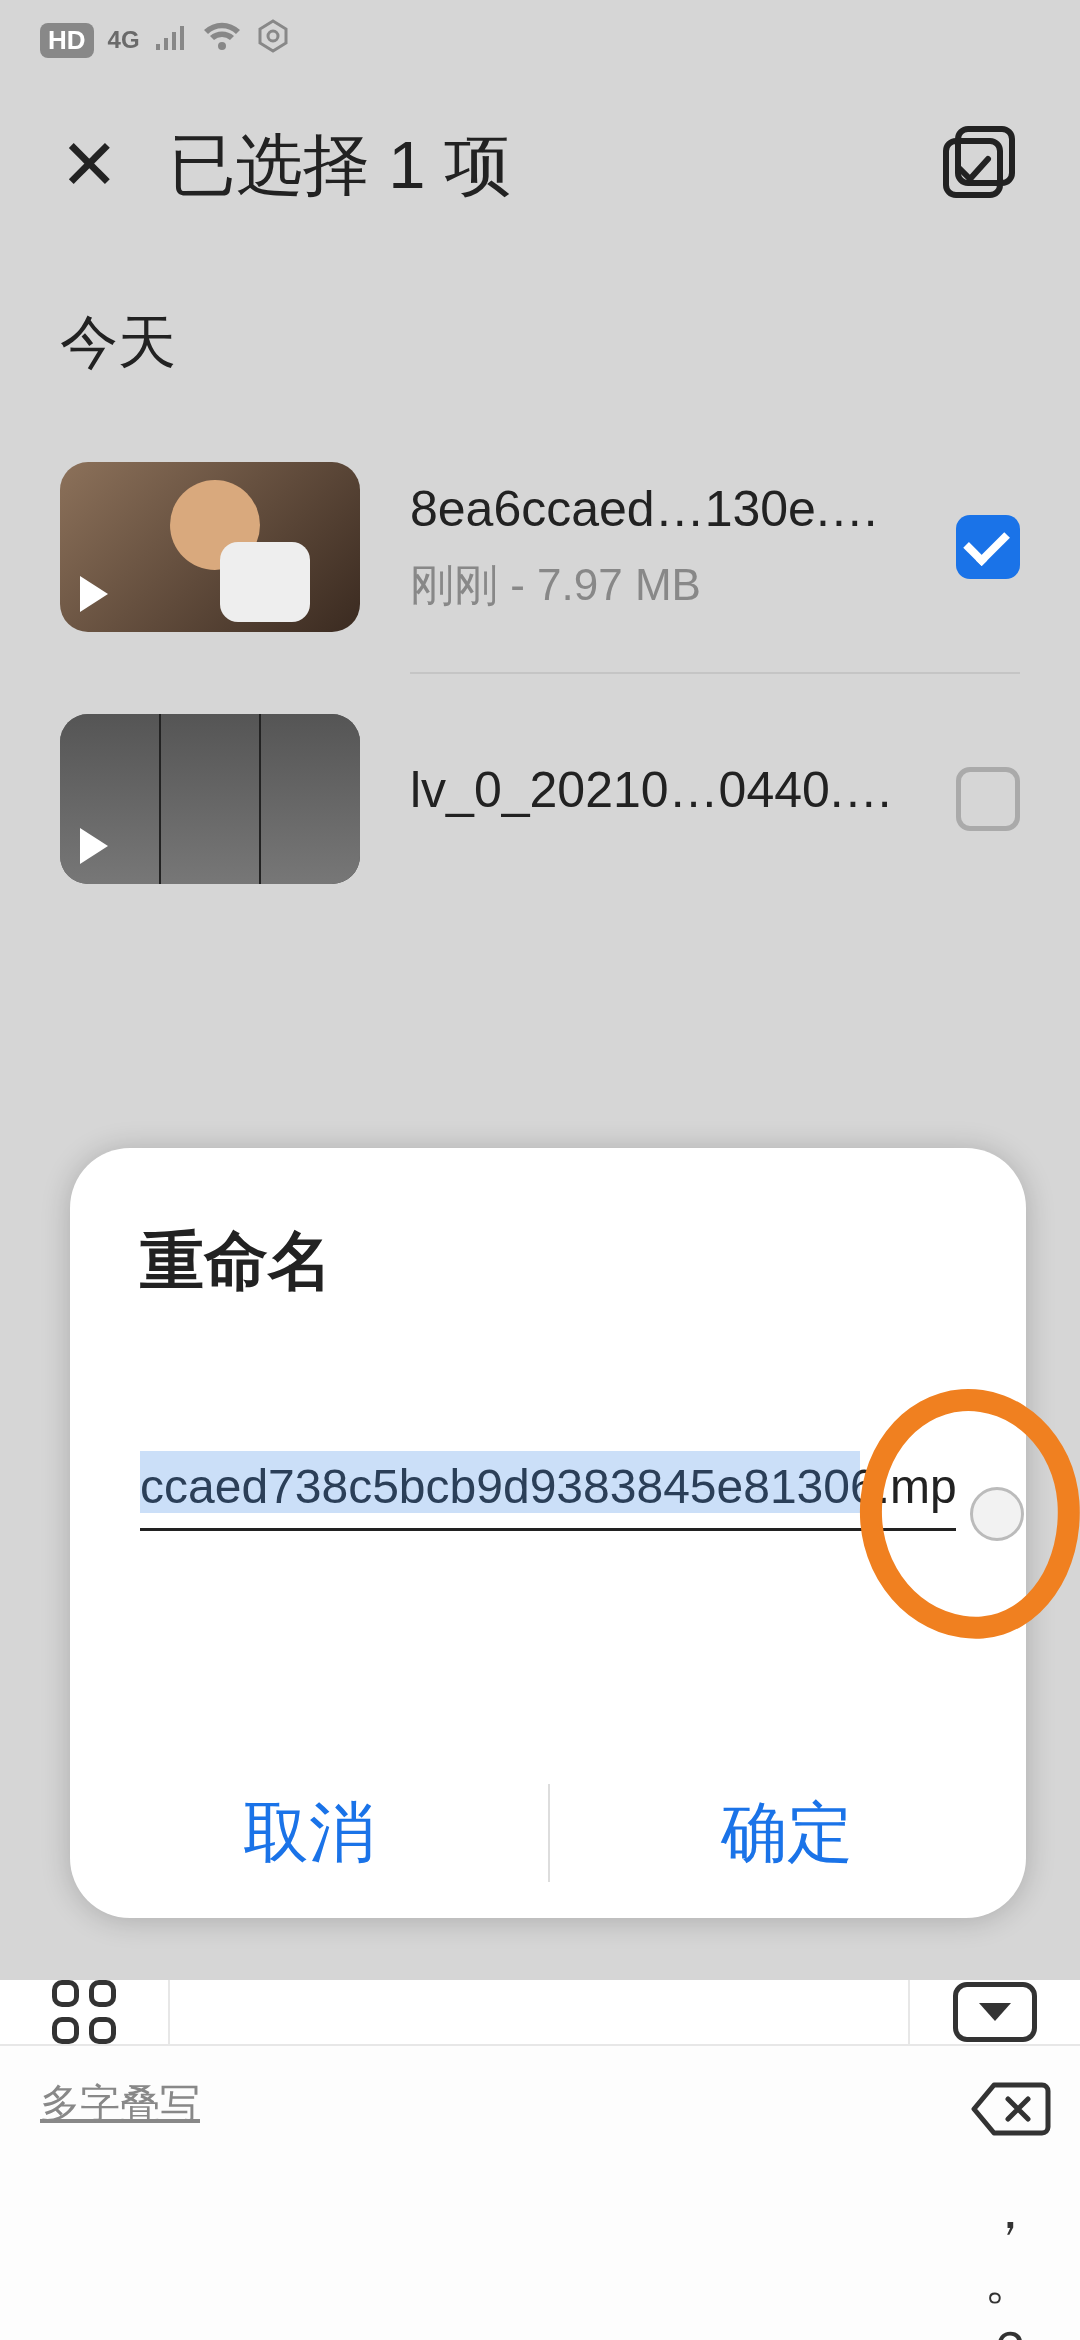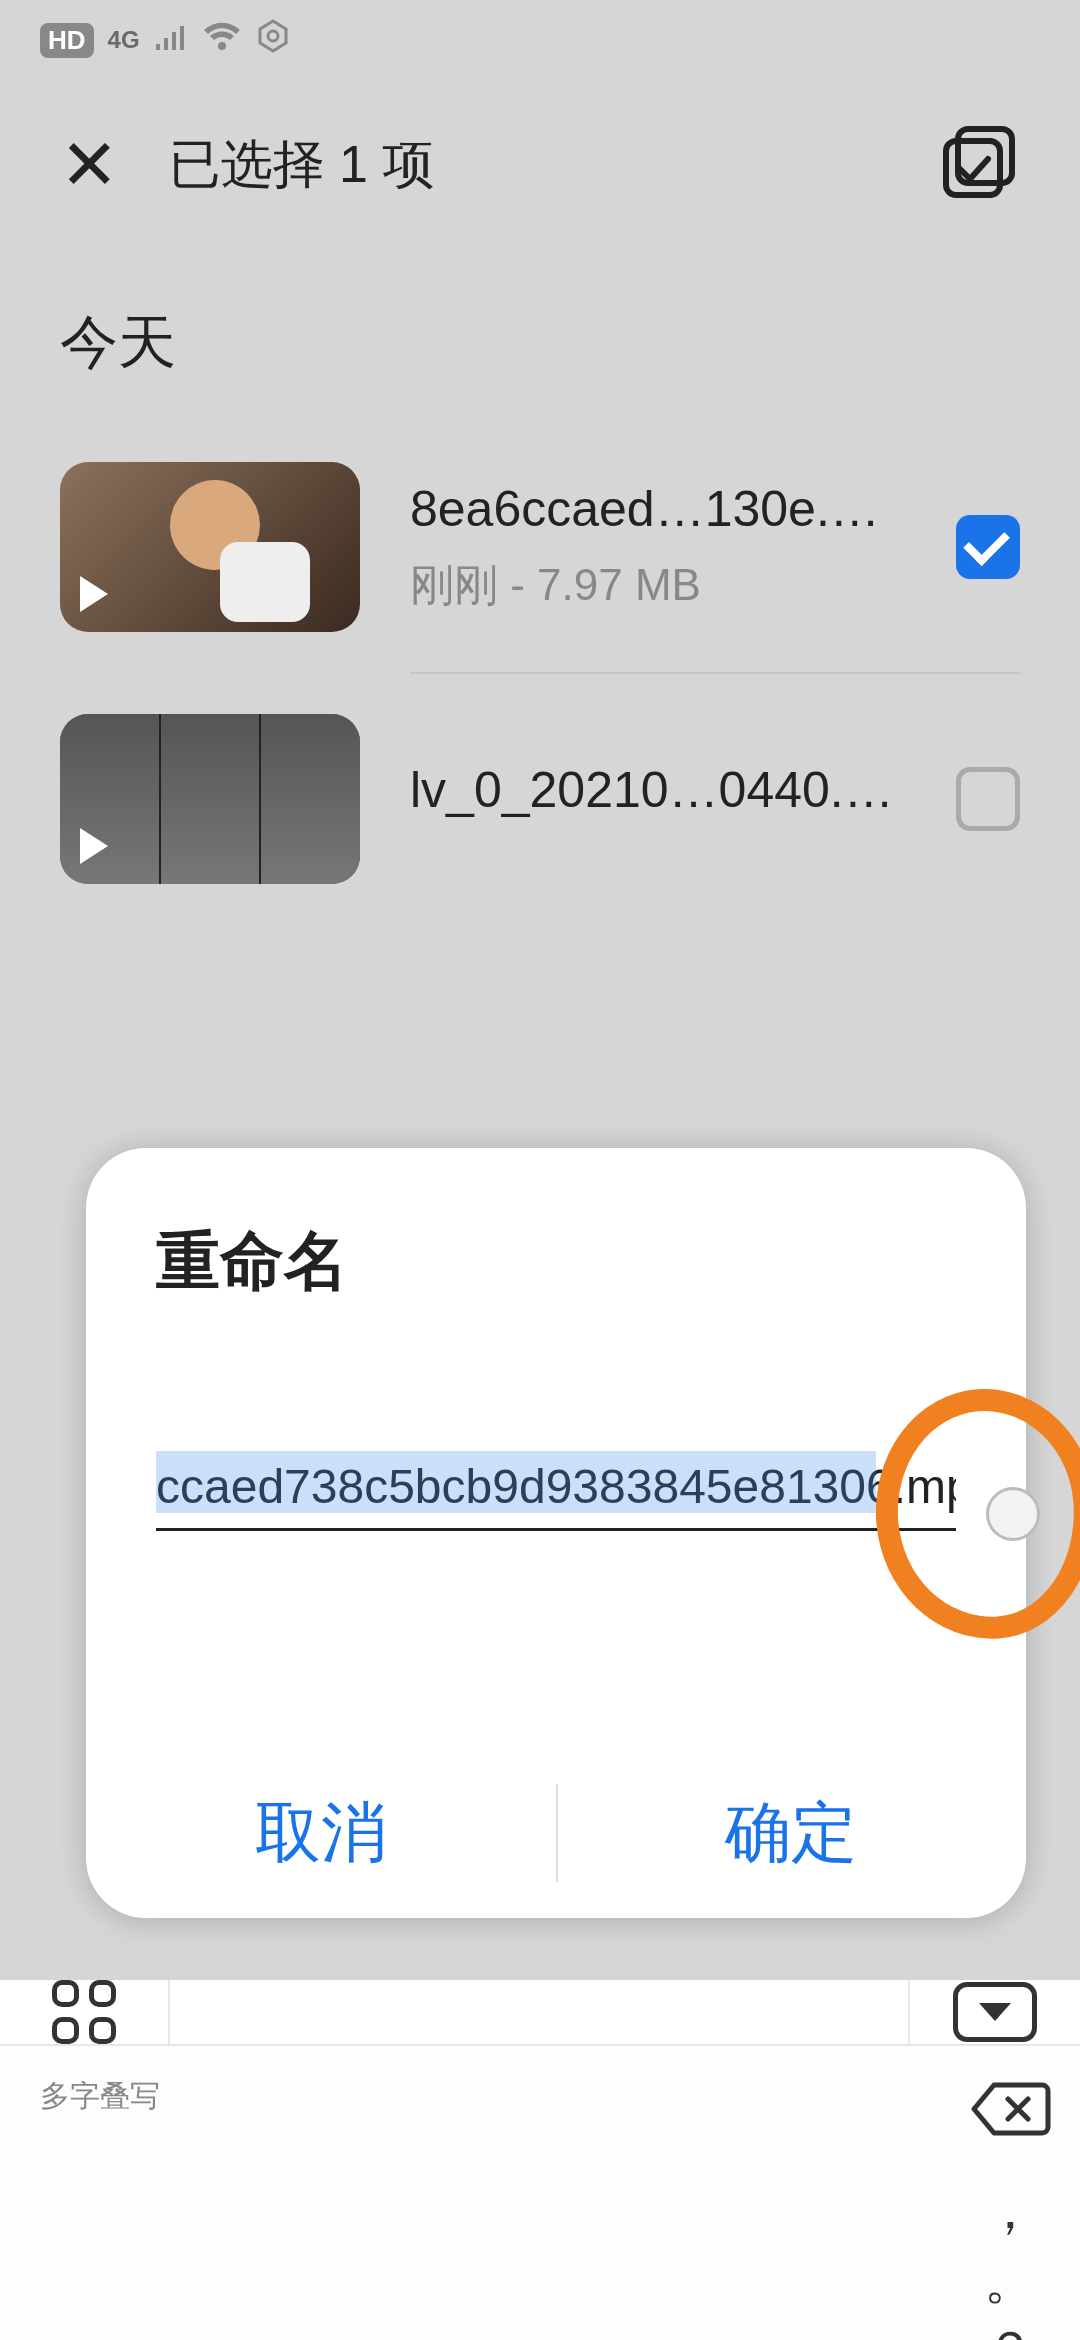--- a/index.html
+++ b/index.html
@@ -24,21 +24,21 @@
 
   
   .top-bar {
     height: 170px;
     display: flex;
     align-items: center;
     padding: 0 60px;
     gap: 50px;
   }
   .close-x { font-size: 70px; color: #222; line-height: 1; }
-  .top-title { font-size: 52px; color: #222; font-weight: 500; flex: 1; }
+  .top-title { font-size: 67px; color: #222; font-weight: 500; flex: 1; }
   .select-all-icon svg { width: 80px; height: 80px; }
 
   
   .content { padding: 0 60px; }
   .section-title { font-size: 58px; color: #222; font-weight: 500; margin: 54px 0 60px; }
 
   .file-row {
     display: flex; align-items: center; gap: 50px; padding: 20px 0;
   }
   .thumb {
@@ -82,21 +82,20 @@
 
   
   .dialog-backdrop {
     position: absolute; left: 0; right: 0; top: 0; bottom: 0;
   }
   .dialog {
     position: absolute; top: 1148px; left: 70px; right: 54px;
     background: #fff; border-radius: 60px; padding: 70px 70px 4px;
     box-shadow: 0 2px 30px rgba(0,0,0,0.2);
     height: 770px;
-    margin-left: 16px;
   }
   .dialog-title { font-size: 64px; font-weight: 600; color: #222; }
   .rename-field {
     margin-top: 140px; position: relative;
   }
   .rename-input {
     width: 100%; border: none; border-bottom: 3px solid #222; background: transparent;
     font-size: 48px; padding: 14px 0; outline: none; color: #222;
   }
   .rename-selection {
@@ -150,21 +149,21 @@
     display: flex; align-items: center; justify-content: center;
   }
   .kb-collapse-box::after {
     content: ""; width: 0; height: 0; border-left: 16px solid transparent;
     border-right: 16px solid transparent; border-top: 18px solid #333;
   }
   .kb-body {
     flex: 1; background: #fdfdfd; position: relative; display: flex;
   }
   .kb-body-left { flex: 1; padding: 30px 40px; }
-  .kb-hint { font-size: 30px; color: #888; }
+  .kb-hint { font-size: 40px; color: #888; text-decoration: underline; }
   .kb-side {
     width: 140px; display: flex; flex-direction: column;
   }
   .kb-side-top {
     height: 130px; display: flex; align-items: center; justify-content: center;
   }
   .backspace svg { width: 84px; height: 60px; }
   .kb-side-keys {
     flex: 1; display: flex; flex-direction: column; justify-content: space-around;
     align-items: center; font-size: 52px; color: #333;

